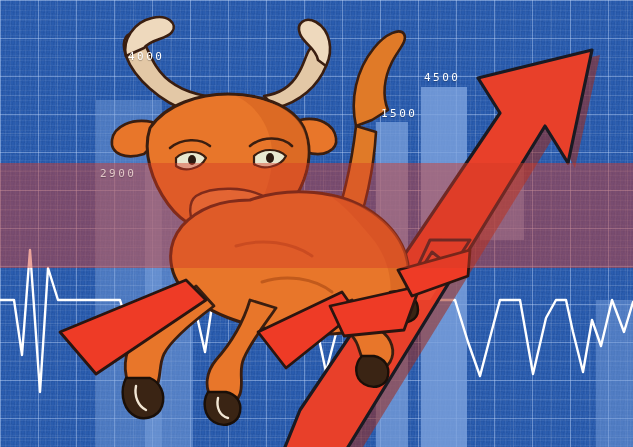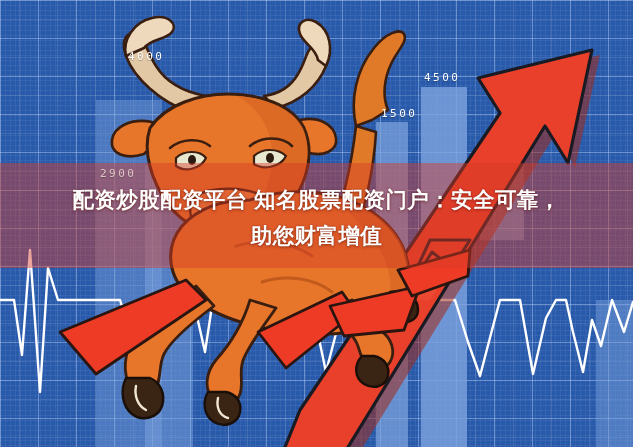--- a/index.html
+++ b/index.html
@@ -172,18 +172,14 @@
   </svg>
 
   <div class="vlabel" style="left:128px;top:50px;">4000</div>
   <div class="vlabel" style="left:424px;top:71px;">4500</div>
   <div class="vlabel" style="left:381px;top:107px;">1500</div>
 
   <div class="band"></div>
 
   <div class="vlabel dim" style="left:72px;top:167px;margin-left:28px;">2900</div>
 
-  <div class="headline">
-    <span class="l1">配资炒股配资平台 知名股票配资门户：安全可靠，</span>
-    <span class="l2">助您财富增值</span>
-  </div>
 
 </div>
 
 </body></html>

